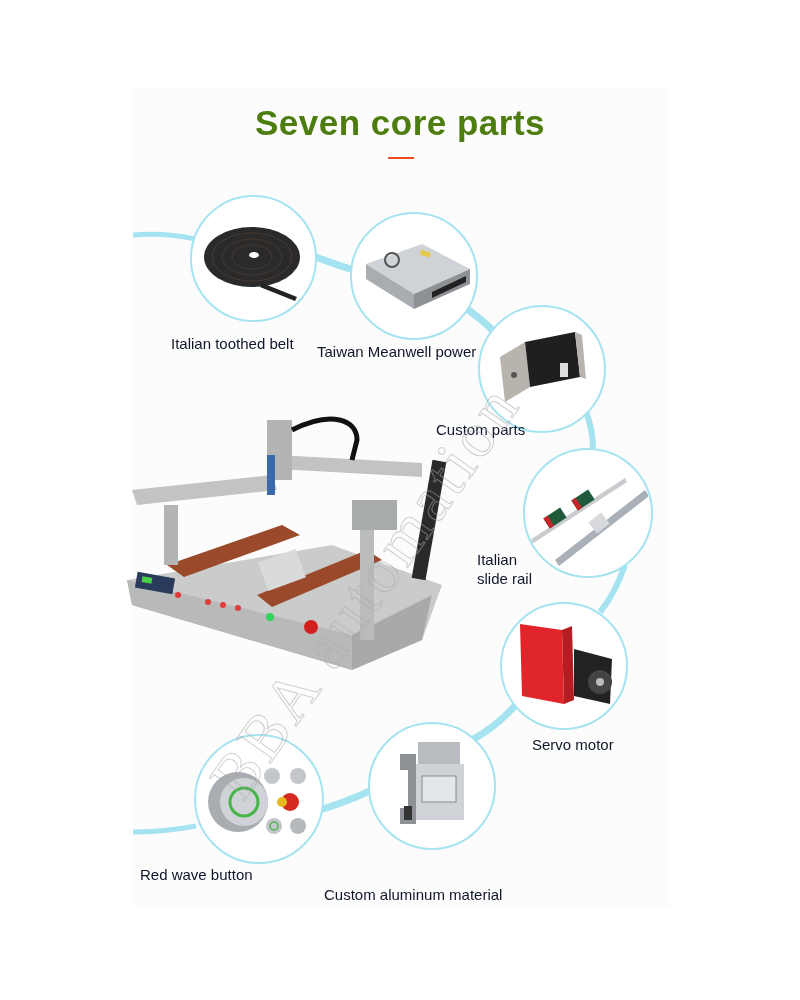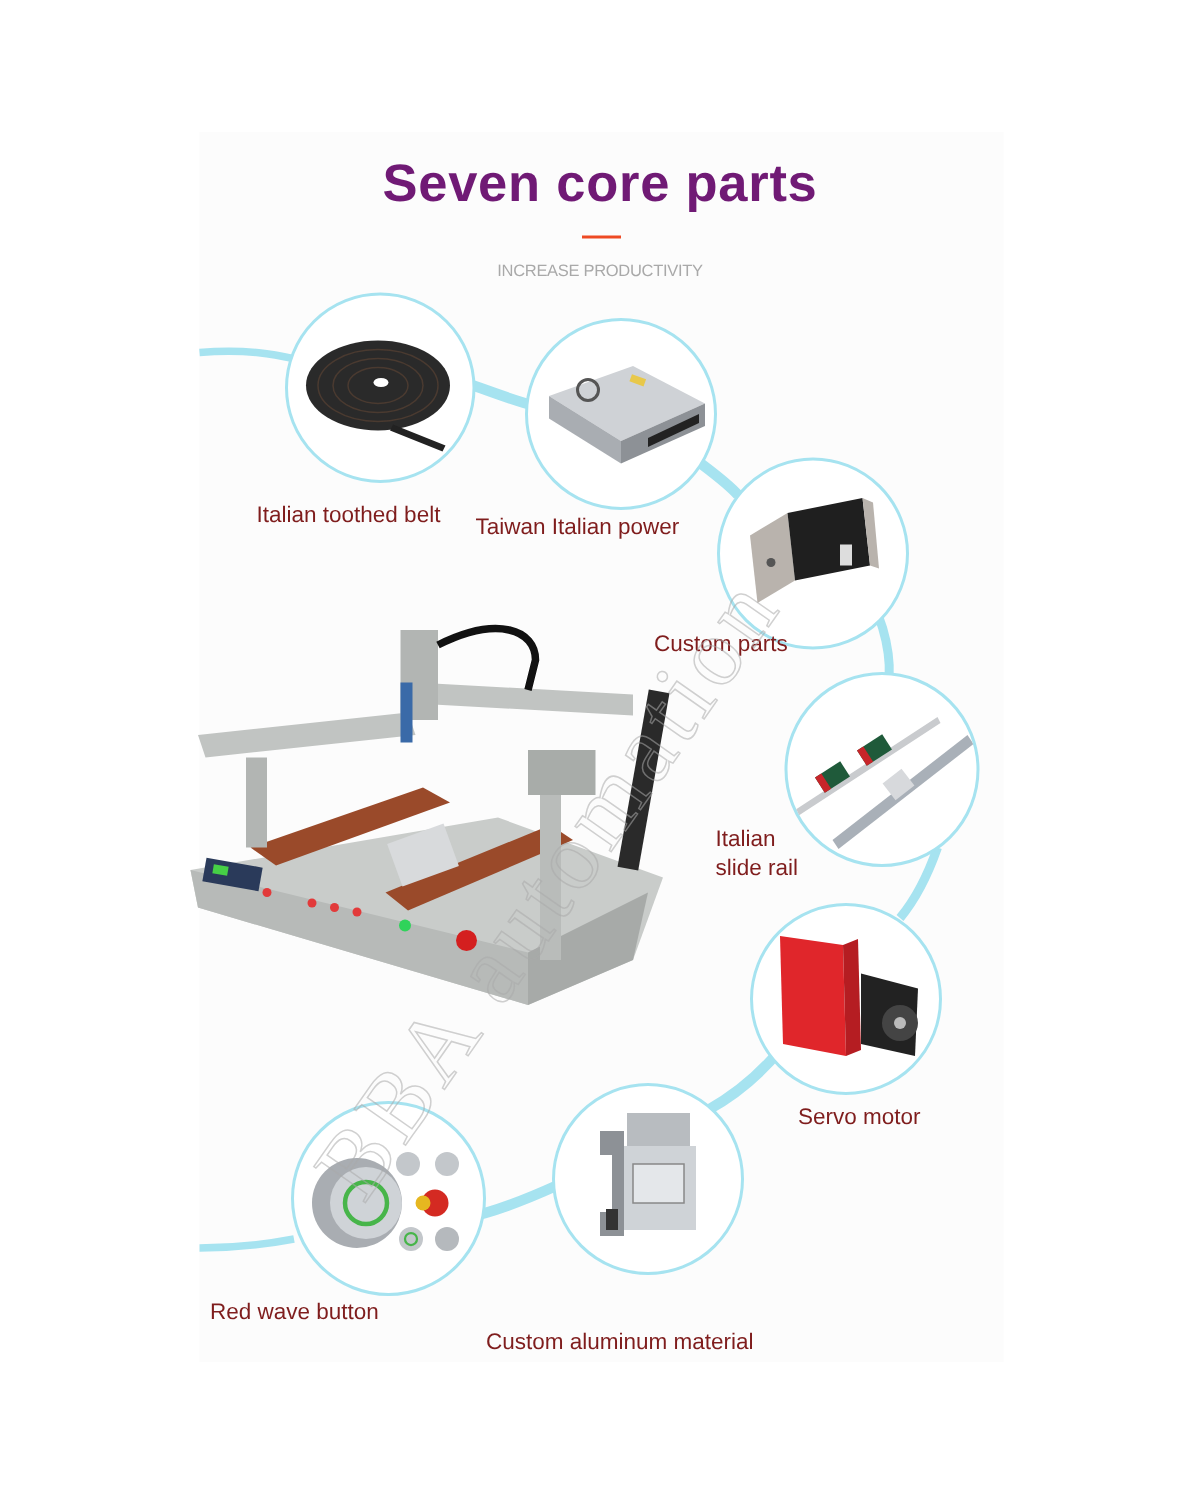--- a/index.html
+++ b/index.html
@@ -1,37 +1,36 @@
 <!DOCTYPE html>
 <html><head>
 <meta charset="utf-8">
 <style>
   html,body{margin:0;padding:0;background:#ffffff;}
   body{width:800px;height:1000px;position:relative;overflow:hidden;font-family:"Liberation Sans",sans-serif;}
   .canvas{position:absolute;left:0;top:0;width:800px;height:1000px;background:#fff;}
   .panel{position:absolute;left:133px;top:88px;width:536px;height:820px;background:#fcfcfc;}
-  .title{position:absolute;left:0;width:800px;top:103px;text-align:center;font-size:35px;font-weight:bold;color:#701a75;letter-spacing:0.5px;}
+  .title{position:absolute;left:0;width:800px;top:103px;text-align:center;font-size:35px;font-weight:bold;color:#4d7c0f;letter-spacing:0.5px;}
   .title-rule{position:absolute;left:388px;top:157px;width:26px;height:2px;background:#ee4a24;}
   .subtitle{position:absolute;left:0;width:800px;top:175px;text-align:center;font-size:11px;color:#a9a9a9;letter-spacing:-0.2px;}
   svg.lines{position:absolute;left:0;top:0;}
   .circle{position:absolute;border-radius:50%;border:2px solid #a6e3f0;background:#fff;box-sizing:border-box;overflow:hidden;}
-  .label{position:absolute;font-size:15px;color:#7f1d1d;white-space:nowrap;}
+  .label{position:absolute;font-size:15px;color:#0f172a;white-space:nowrap;}
   .label.two{white-space:normal;line-height:19px;}
   .ico{position:absolute;}
   .watermark{position:absolute;font-family:"Liberation Serif",serif;font-size:64px;color:rgba(200,200,200,0.45);transform:rotate(-55deg);transform-origin:left top;letter-spacing:4px;-webkit-text-stroke:1px rgba(170,170,170,0.55);color:transparent;}
 </style>
 </head>
 <body>
 
 <div class="canvas">
   <div class="panel"></div>
 
   <div class="title">Seven core parts</div>
   <div class="title-rule"></div>
-  <div class="subtitle">INCREASE PRODUCTIVITY</div>
 
   <svg class="lines" width="800" height="1000">
     <path d="M133,235 C170,232 190,238 200,240" stroke="#a6e3f0" stroke-width="5" fill="none"></path>
     <path d="M310,255 C330,262 345,268 355,270" stroke="#a6e3f0" stroke-width="7" fill="none"></path>
     <path d="M462,305 C475,315 485,322 492,330" stroke="#a6e3f0" stroke-width="7" fill="none"></path>
     <path d="M578,395 C590,415 595,440 592,458" stroke="#a6e3f0" stroke-width="6" fill="none"></path>
     <path d="M625,565 C618,585 610,600 600,612" stroke="#a6e3f0" stroke-width="6" fill="none"></path>
     <path d="M520,700 C505,718 490,730 472,740" stroke="#a6e3f0" stroke-width="7" fill="none"></path>
     <path d="M372,790 C350,800 330,808 310,812" stroke="#a6e3f0" stroke-width="7" fill="none"></path>
     <path d="M196,826 C175,830 150,832 133,832" stroke="#a6e3f0" stroke-width="5" fill="none"></path>
@@ -52,21 +51,21 @@
   <div class="circle" style="left:350px;top:212px;width:128px;height:128px;">
     <svg class="ico" width="128" height="128" viewBox="0 0 128 128">
       <path d="M14,50 L70,30 L118,55 L62,80 Z" fill="#cfd2d6"></path>
       <path d="M14,50 L62,80 L62,95 L14,65 Z" fill="#a9adb2"></path>
       <path d="M62,80 L118,55 L118,70 L62,95 Z" fill="#8d9196"></path>
       <circle cx="40" cy="46" r="7" fill="none" stroke="#555" stroke-width="2"></circle>
       <rect x="68" y="37" width="10" height="5" fill="#e8c84a" transform="rotate(20 73 40)"></rect>
       <path d="M80,78 L114,62 L114,68 L80,84 Z" fill="#222"></path>
     </svg>
   </div>
-  <div class="label" style="left:317px;top:343px;">Taiwan Italian power</div>
+  <div class="label" style="left:317px;top:343px;">Taiwan Meanwell power</div>
 
   <div class="circle" style="left:478px;top:305px;width:128px;height:128px;">
     <svg class="ico" width="128" height="128" viewBox="0 0 128 128">
       <path d="M20,50 L45,35 L50,80 L25,95 Z" fill="#b9b3ad"></path>
       <path d="M45,35 L95,25 L100,70 L50,80 Z" fill="#1f1f1f"></path>
       <path d="M95,25 L102,28 L106,72 L100,70 Z" fill="#b9b3ad"></path>
       <circle cx="34" cy="68" r="3" fill="#555"></circle>
       <rect x="80" y="56" width="8" height="14" fill="#ddd"></rect>
     </svg>
   </div>

